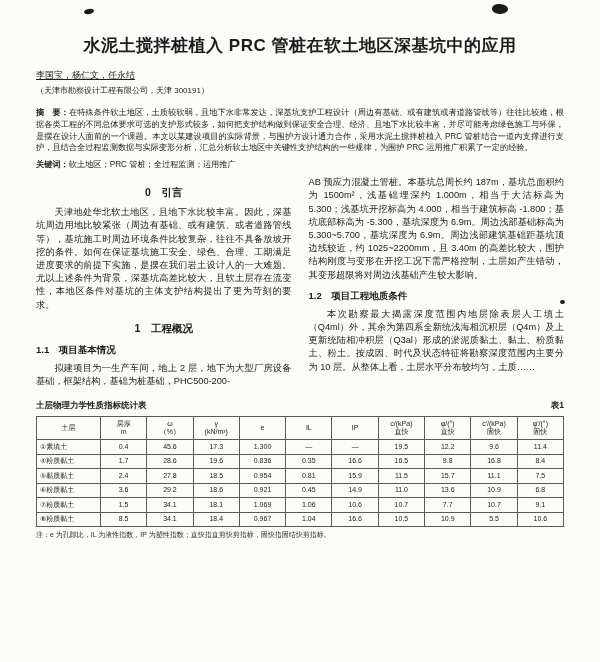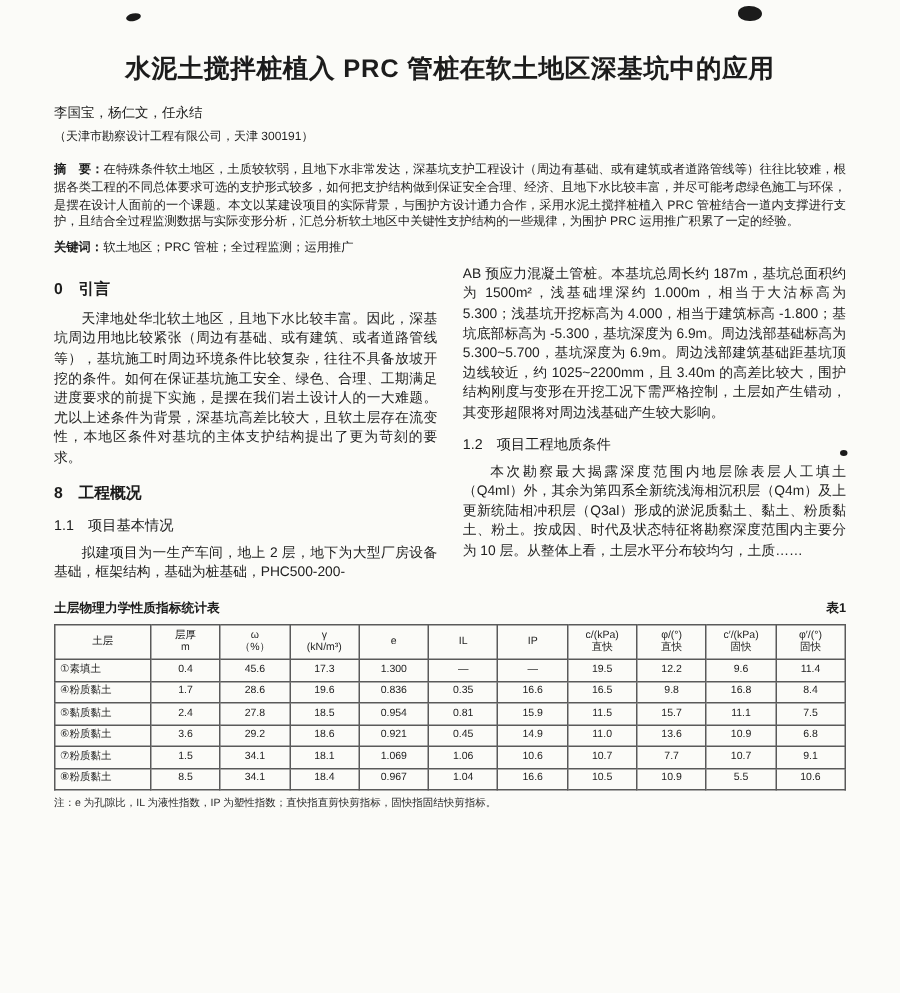--- a/index.html
+++ b/index.html
@@ -13,32 +13,32 @@
     font-family: "Liberation Sans", "DejaVu Sans", sans-serif;
     padding: 26px 36px 0 36px;
     overflow: hidden;
   }
   .artifact { position: absolute; background: #1b1b1b; }
   .a1 { left: 84px; top: 9px; width: 10px; height: 5px; border-radius: 50%; transform: rotate(-12deg); }
   .a2 { left: 492px; top: 4px; width: 16px; height: 10px; border-radius: 45% 55% 50% 50%; }
   .a3 { left: 560px; top: 300px; width: 5px; height: 4px; border-radius: 50%; }
 
   h1.title { margin: 8px 0 0; text-align: center; font-size: 17px; font-weight: bold; letter-spacing: 0.5px; }
-  .authors { margin-top: 12px; font-size: 9px; }
+  .authors { margin-top: 12px; font-size: 9px; text-decoration: underline; }
   .affiliation { margin-top: 3px; font-size: 8px; }
 
   .abstract { margin: 11px 0 0; font-size: 8.2px; line-height: 11.8px; text-align: justify; }
   .abstract b, .keywords b { font-weight: bold; }
   .keywords { margin: 5px 0 0; font-size: 8.2px; line-height: 11px; }
 
   .cols { display: flex; gap: 17px; margin-top: 6px; }
   .col { flex: 1 1 0; min-width: 0; }
 
-  h2.sec { font-size: 10.5px; margin: 10px 0 6px; font-weight: bold; }
-  h3.subsec { font-size: 9.5px; margin: 8px 0 5px; font-weight: normal; }
+  h2.sec { font-size: 10.5px; margin: 10px 0 6px; font-weight: bold; text-align: center; }
+  h3.subsec { font-size: 9.5px; margin: 8px 0 5px; font-weight: bold; }
   p.body { margin: 0 0 2px; font-size: 9.2px; line-height: 13.2px; text-align: justify; text-indent: 2em; }
   p.body.noindent { text-indent: 0; }
 
   .table-block { margin-top: 10px; }
   .tbl-caption { position: relative; text-align: left; font-size: 8.5px; font-weight: bold; margin-bottom: 4px; }
   .tbl-tag { position: absolute; right: 0; top: 0; font-weight: bold; }
   table.data { width: 100%; border-collapse: collapse; font-size: 7px; table-layout: fixed; }
   table.data th, table.data td {
     border: 1px solid #5a5a5a;
     text-align: center; vertical-align: middle;
@@ -68,21 +68,21 @@
   </p>
 
   <p class="keywords">
     <b>关键词：</b><span>软土地区；PRC 管桩；全过程监测；运用推广</span>
   </p>
 
   <div class="cols">
     <div class="col">
       <h2 class="sec">0　引言</h2>
       <p class="body">天津地处华北软土地区，且地下水比较丰富。因此，深基坑周边用地比较紧张（周边有基础、或有建筑、或者道路管线等），基坑施工时周边环境条件比较复杂，往往不具备放坡开挖的条件。如何在保证基坑施工安全、绿色、合理、工期满足进度要求的前提下实施，是摆在我们岩土设计人的一大难题。尤以上述条件为背景，深基坑高差比较大，且软土层存在流变性，本地区条件对基坑的主体支护结构提出了更为苛刻的要求。</p>
-      <h2 class="sec">8　工程概况</h2>
+      <h2 class="sec">1　工程概况</h2>
       <h3 class="subsec">1.1　项目基本情况</h3>
       <p class="body">拟建项目为一生产车间，地上 2 层，地下为大型厂房设备基础，框架结构，基础为桩基础，PHC500-200-</p>
     </div>
     <div class="col">
       <p class="body noindent">AB 预应力混凝土管桩。本基坑总周长约 187m，基坑总面积约为 1500m²，浅基础埋深约 1.000m，相当于大沽标高为 5.300；浅基坑开挖标高为 4.000，相当于建筑标高 -1.800；基坑底部标高为 -5.300，基坑深度为 6.9m。周边浅部基础标高为 5.300~5.700，基坑深度为 6.9m。周边浅部建筑基础距基坑顶边线较近，约 1025~2200mm，且 3.40m 的高差比较大，围护结构刚度与变形在开挖工况下需严格控制，土层如产生错动，其变形超限将对周边浅基础产生较大影响。</p>
       <h3 class="subsec">1.2　项目工程地质条件</h3>
       <p class="body">本次勘察最大揭露深度范围内地层除表层人工填土（Q4ml）外，其余为第四系全新统浅海相沉积层（Q4m）及上更新统陆相冲积层（Q3al）形成的淤泥质黏土、黏土、粉质黏土、粉土。按成因、时代及状态特征将勘察深度范围内主要分为 10 层。从整体上看，土层水平分布较均匀，土质……</p>
     </div>
   </div>
 

